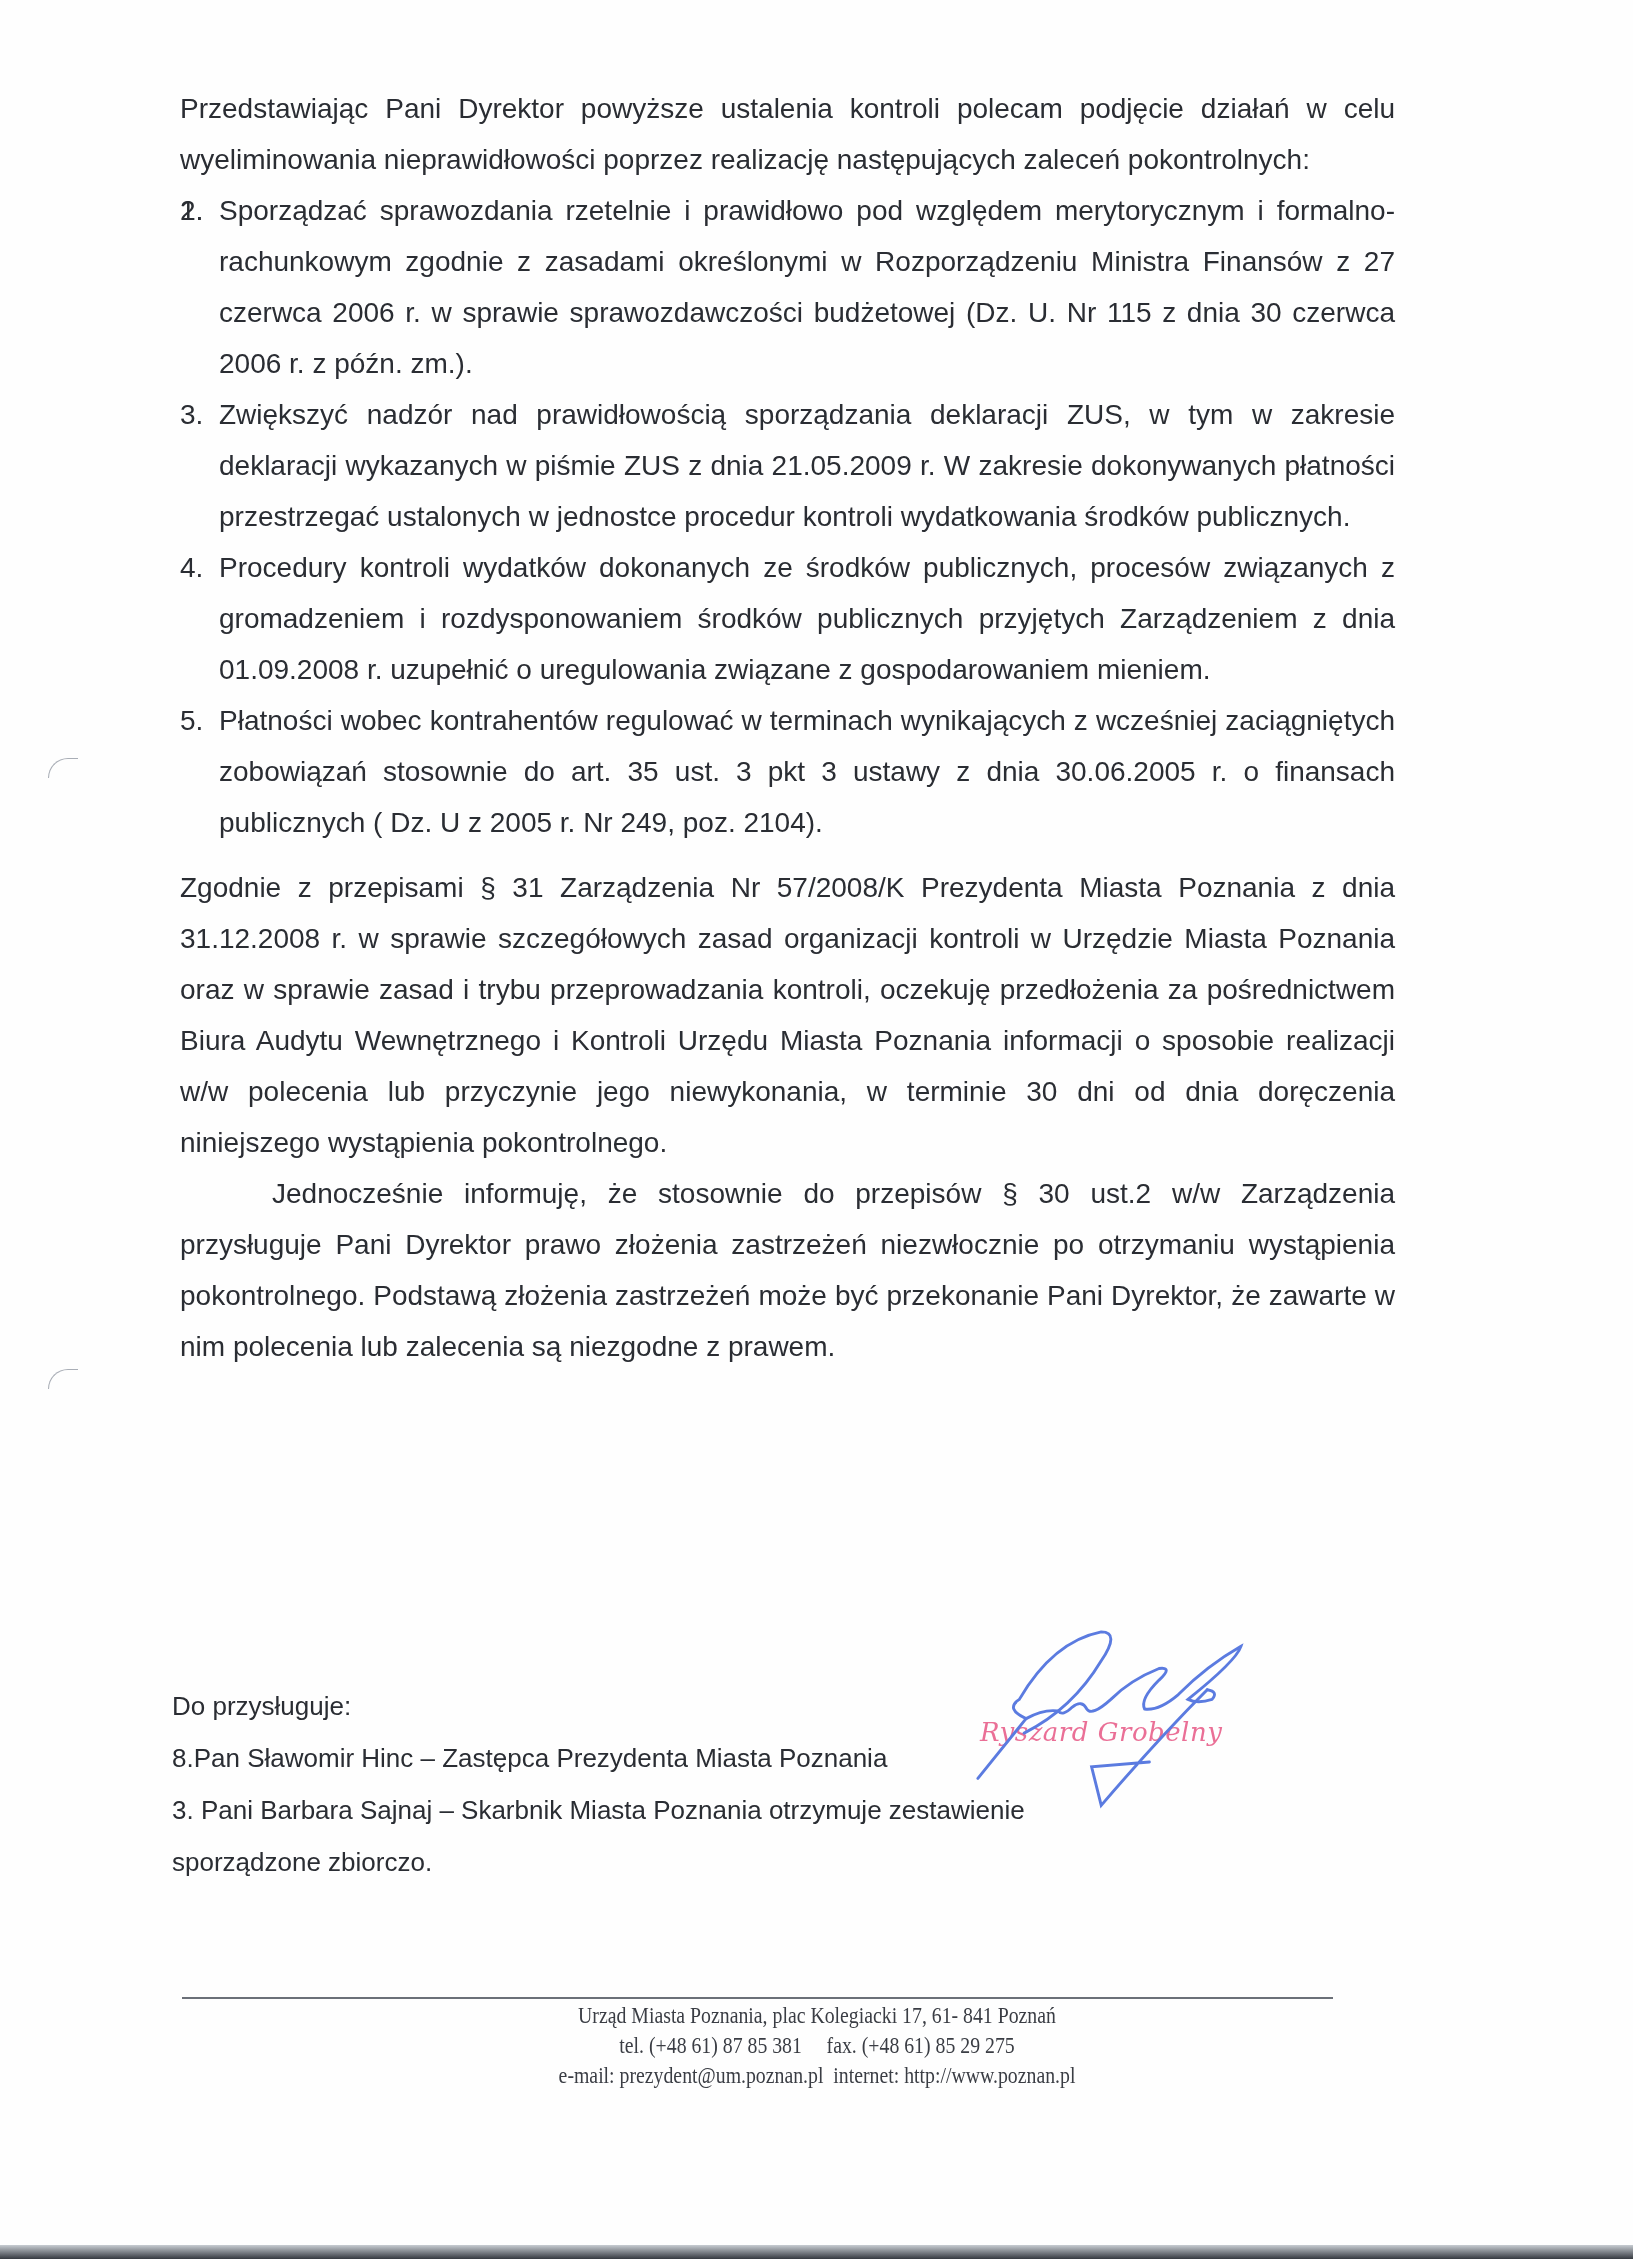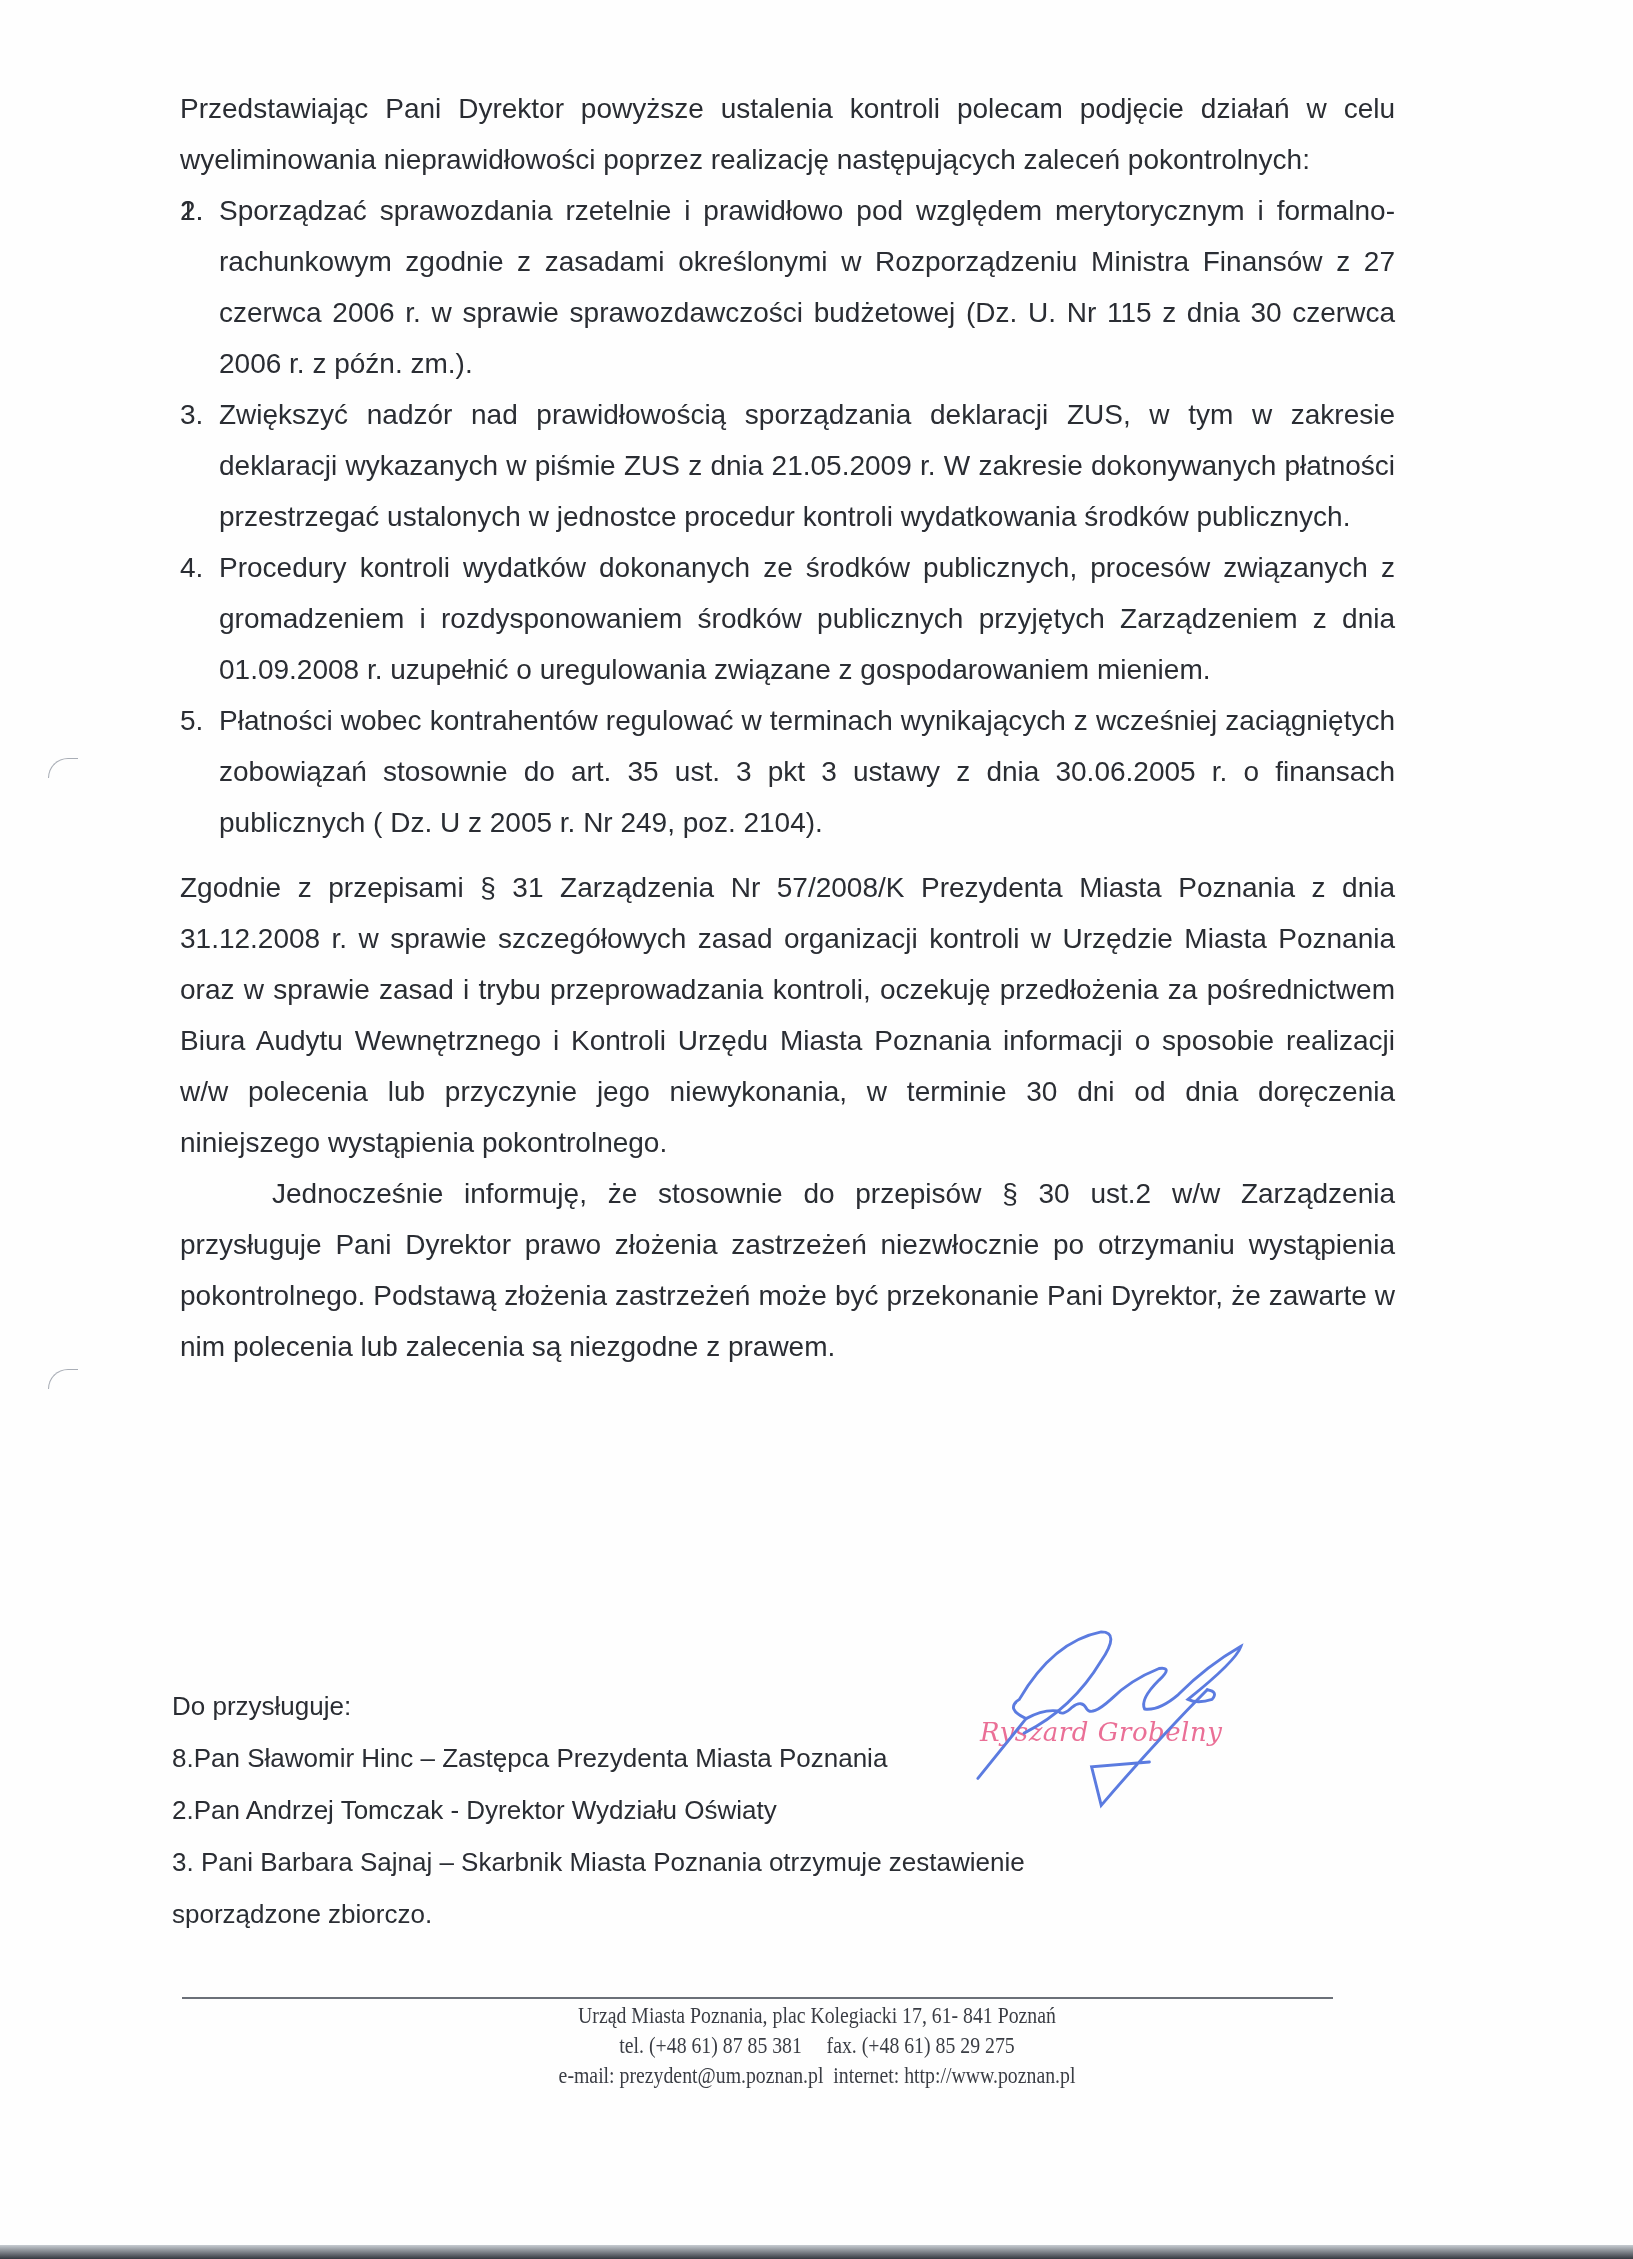--- a/index.html
+++ b/index.html
@@ -38,21 +38,20 @@
       <li><span class="num">4.</span><span>Procedury kontroli wydatków dokonanych ze środków publicznych, procesów związanych z gromadzeniem i rozdysponowaniem środków publicznych przyjętych Zarządzeniem z dnia 01.09.2008 r. uzupełnić o uregulowania związane z gospodarowaniem mieniem.</span></li>
       <li><span class="num">5.</span><span>Płatności wobec kontrahentów regulować w terminach wynikających z wcześniej zaciągniętych zobowiązań stosownie do art. 35 ust. 3 pkt 3 ustawy z dnia 30.06.2005 r.  o finansach publicznych ( Dz. U z 2005 r. Nr 249, poz. 2104).</span></li>
     </ol>
     <p class="para" style="margin-top:13.5px;">Zgodnie z przepisami § 31 Zarządzenia Nr 57/2008/K  Prezydenta Miasta Poznania z dnia 31.12.2008 r. w sprawie szczegółowych zasad organizacji kontroli w Urzędzie Miasta Poznania oraz w sprawie zasad i trybu przeprowadzania kontroli, oczekuję przedłożenia za pośrednictwem Biura Audytu Wewnętrznego i Kontroli Urzędu Miasta Poznania informacji o sposobie realizacji w/w polecenia lub przyczynie jego niewykonania, w terminie 30 dni od dnia doręczenia niniejszego wystąpienia pokontrolnego.</p>
     <p class="para indent">Jednocześnie informuję, że stosownie do przepisów § 30 ust.2 w/w Zarządzenia przysługuje Pani Dyrektor prawo złożenia zastrzeżeń niezwłocznie po otrzymaniu wystąpienia pokontrolnego. Podstawą złożenia zastrzeżeń może być przekonanie Pani Dyrektor, że zawarte w nim polecenia lub zalecenia są niezgodne z prawem.</p>
   </div>
 
   <div class="dist">
     <p>Do przysługuje:</p>
     <p>8.Pan Sławomir Hinc – Zastępca Prezydenta Miasta Poznania</p>
-    <p>2.Pan Andrzej Tomczak - Dyrektor Wydziału Oświaty</p>
     <p style="width:975px;">3. Pani Barbara Sajnaj – Skarbnik Miasta Poznania otrzymuje zestawienie sporządzone zbiorczo.</p>
   </div>
 
   <div class="stamp-name">Ryszard Grobelny</div>
 
   <svg class="signature" viewBox="0 0 320 220">
     <path d="M12 182 L62 120 Q40 110 55 100 Q90 40 140 30 Q160 30 140 60 Q110 110 60 135" fill="none" stroke="#5b7be0" stroke-width="3" stroke-linecap="round"></path>
     <path d="M62 120 Q80 110 95 112 Q100 118 110 108 Q120 100 125 110 Q130 118 150 100 Q170 80 200 68 Q215 66 200 80 Q180 100 185 110 Q200 112 220 95 Q250 65 285 45 Q280 60 230 100 Q240 105 255 100 Q262 92 250 90" fill="none" stroke="#5b7be0" stroke-width="3" stroke-linecap="round"></path>
     <path d="M250 90 Q200 140 140 210 L130 170 L190 165" fill="none" stroke="#5b7be0" stroke-width="3" stroke-linecap="round"></path>
   </svg>

